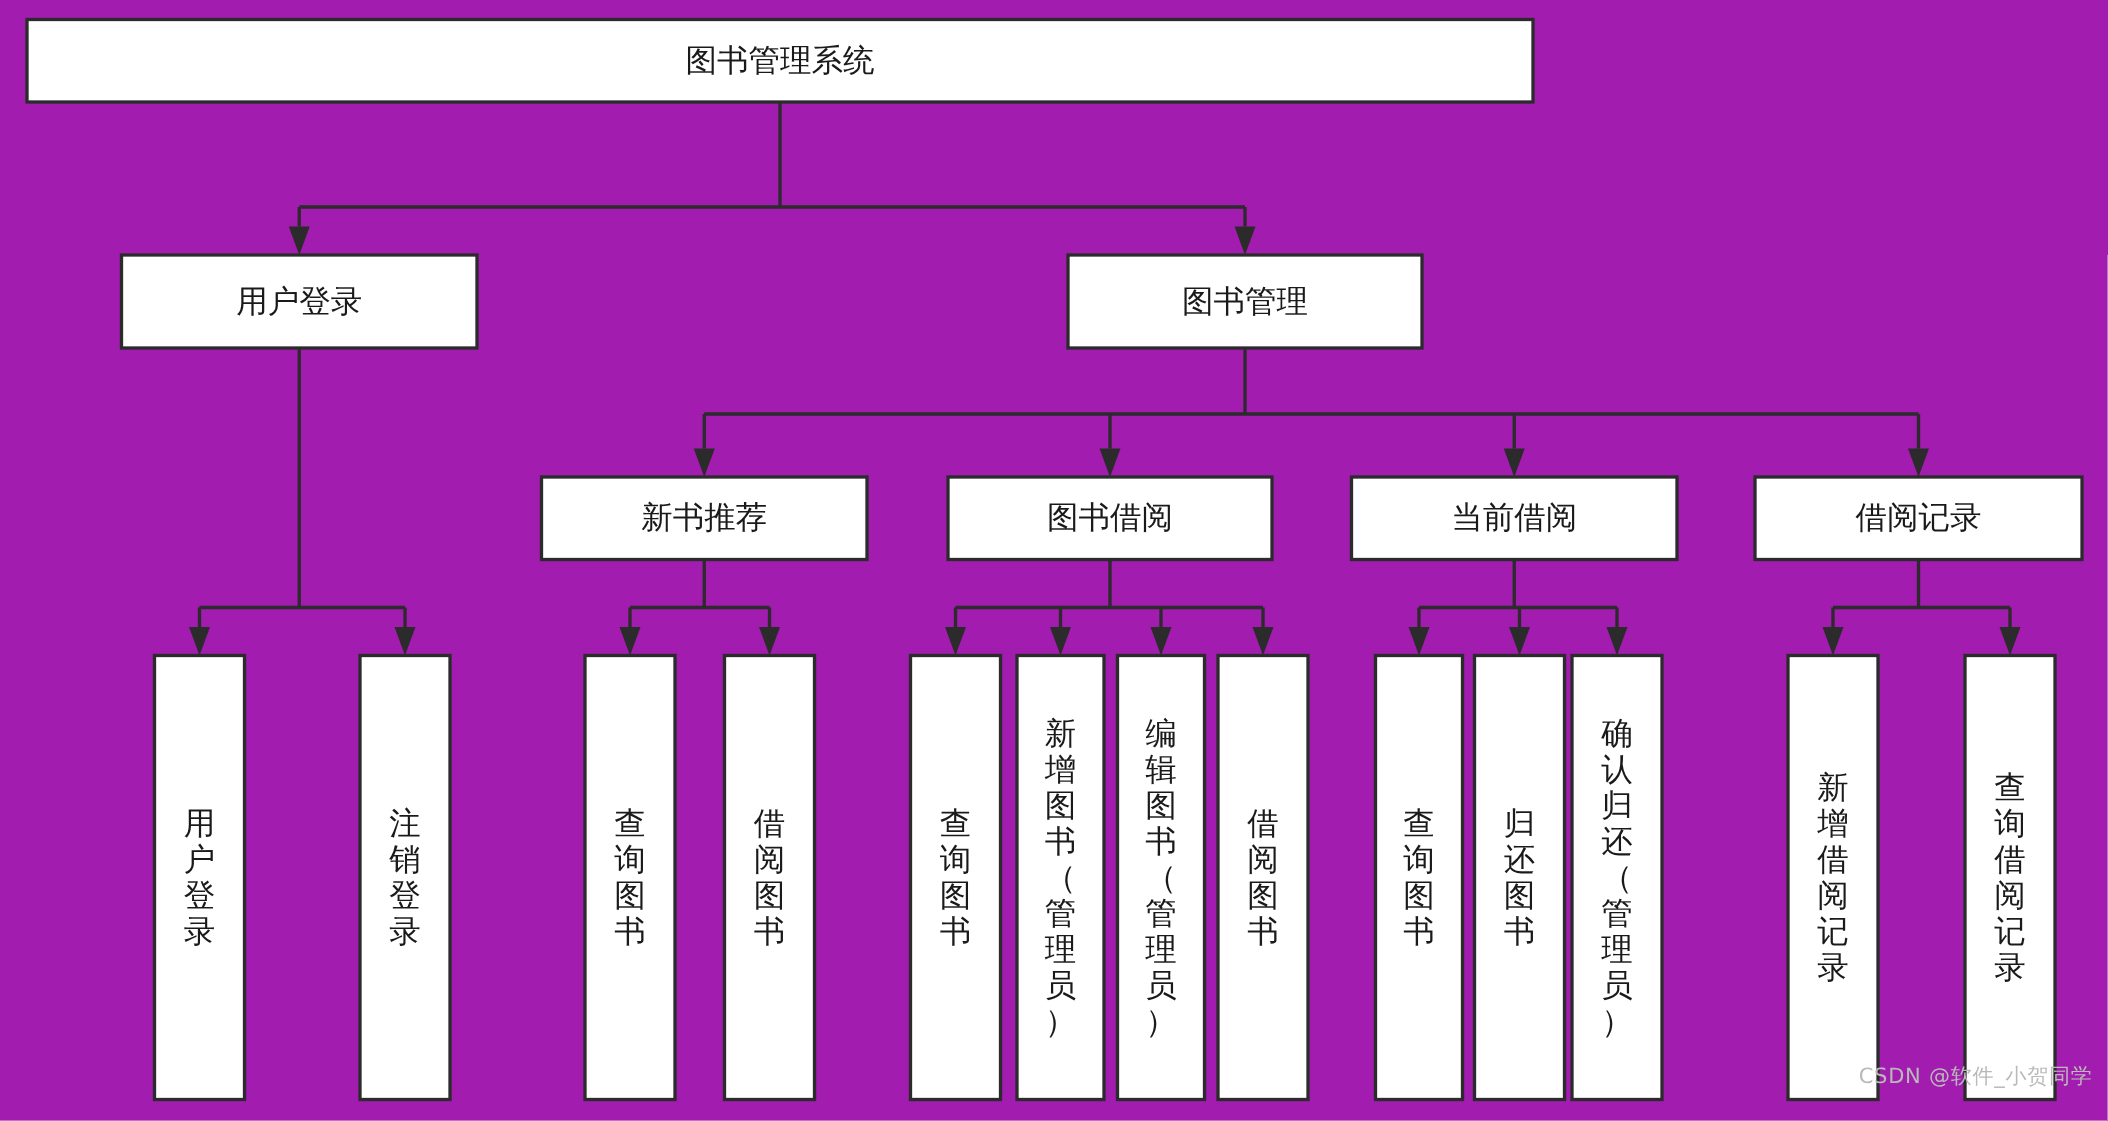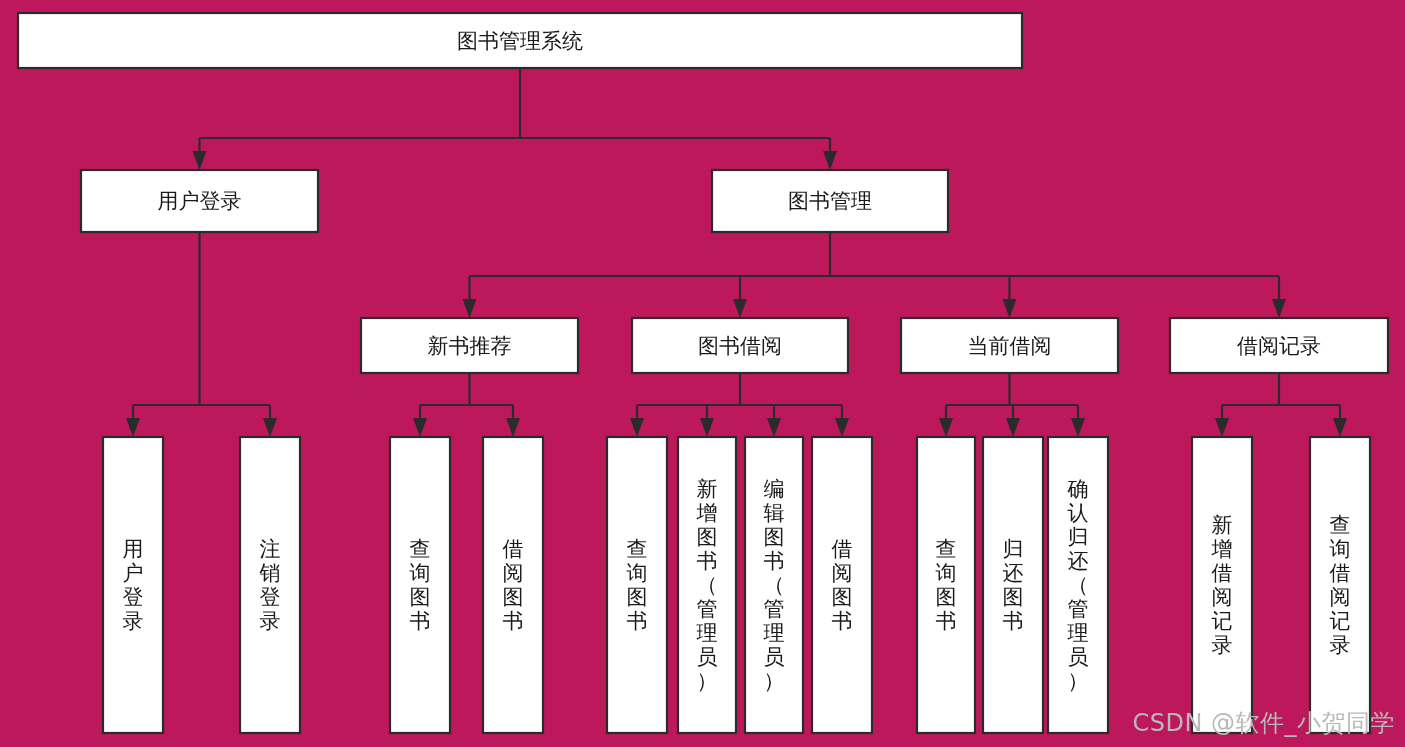--- a/index.html
+++ b/index.html
@@ -11,21 +11,21 @@
   body {
     width: 1405px;
     height: 747px;
     overflow: hidden;
     font-family: "DejaVu Sans", "Liberation Sans", sans-serif;
   }
   #diagram-root {
     position: relative;
     width: 1405px;
     height: 747px;
-    background: #be185d;
+    background: #a21caf;
   }
   svg.diagram-canvas {
     position: absolute;
     left: 0;
     top: 0;
     width: 1405px;
     height: 747px;
     display: block;
   }
   .node-box {
@@ -52,23 +52,23 @@
   }
   .node-label-v {
     font-family: "DejaVu Sans", "Liberation Sans", sans-serif;
     font-size: 21px;
     fill: #1a1a1a;
     text-anchor: middle;
   }
   .watermark-text {
     position: absolute;
     right: 10px;
-    bottom: 8px;
-    font-family: "DejaVu Sans", "Liberation Sans", sans-serif;
-    font-size: 24px;
+    bottom: 20px;
+    font-family: "DejaVu Sans", "Liberation Sans", sans-serif;
+    font-size: 14px;
     color: #b9b9b9;
     white-space: nowrap;
     letter-spacing: 0.5px;
     user-select: none;
   }
 </style>
 </head>
 <body>
 
 <div id="diagram-root">

